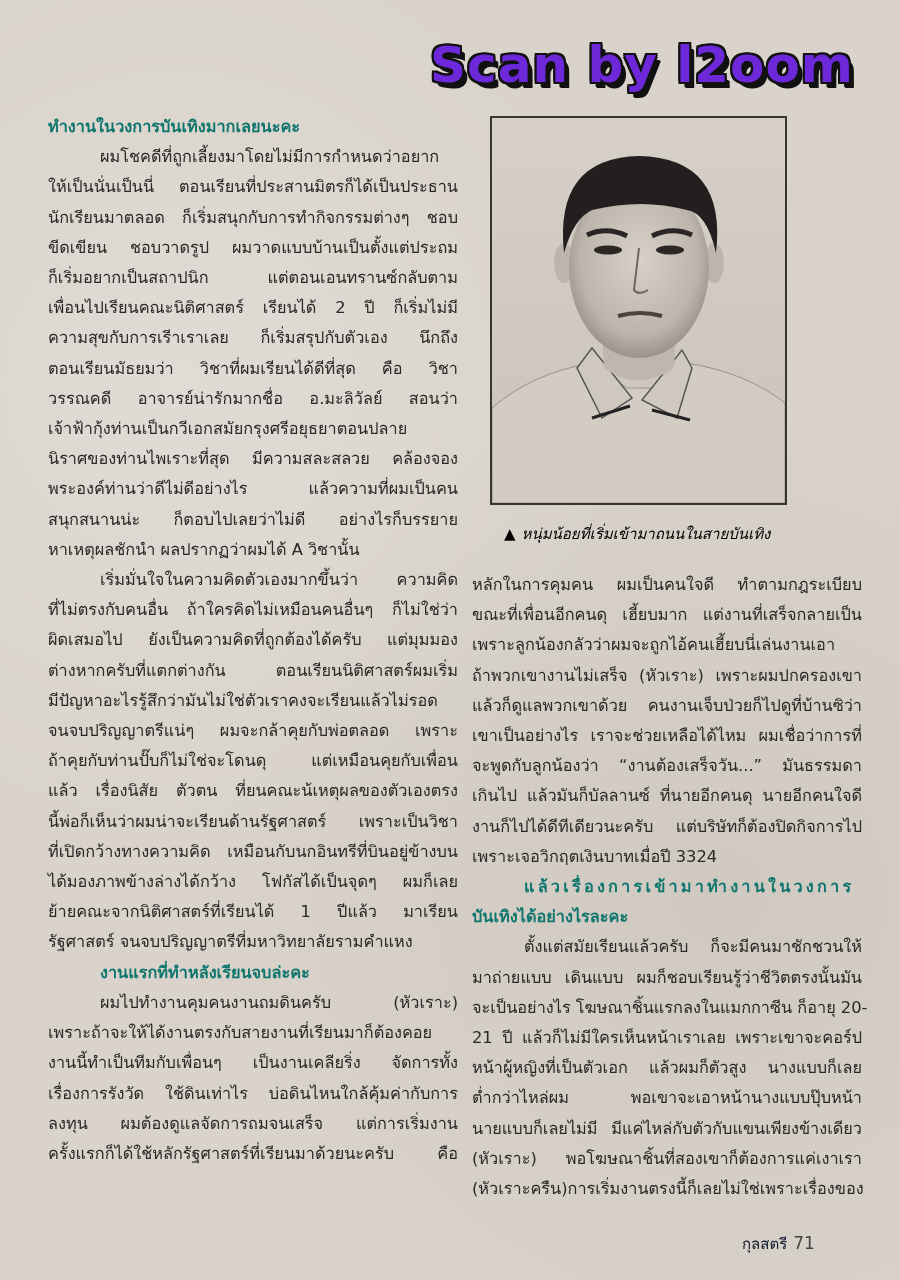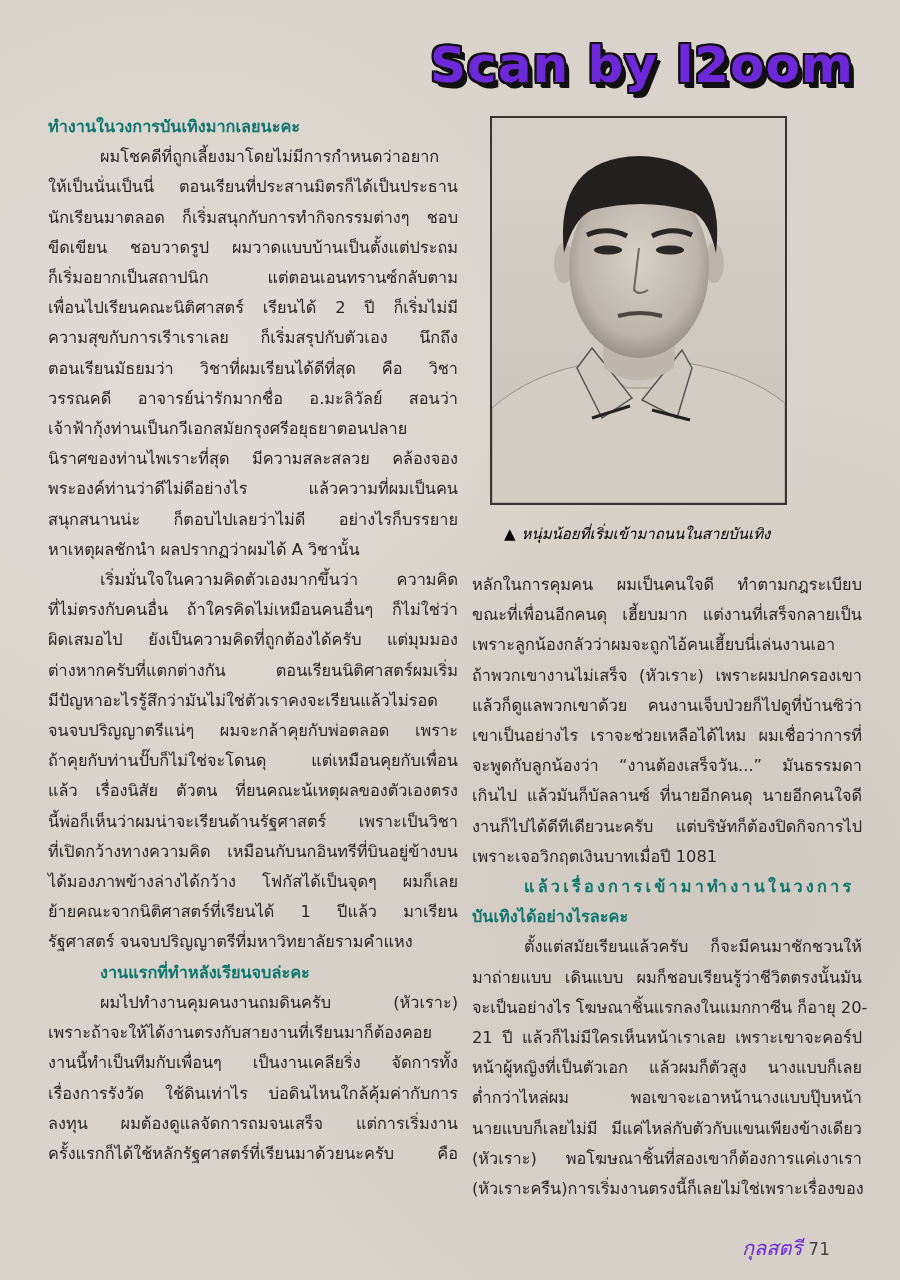--- a/index.html
+++ b/index.html
@@ -32,21 +32,21 @@
   .photo-frame {
     position: absolute; left: 490px; top: 116px; width: 297px; height: 389px;
     border: 2px solid #3a3532; box-sizing: border-box; background: #cfc9c1; overflow: hidden;
   }
   .caption {
     position: absolute; left: 504px; top: 522px; font-size: 15px; font-style: italic; color: #000000;
     white-space: nowrap;
   }
   .caption .tri { font-style: normal; margin-right: 6px; }
   .footer { position: absolute; left: 742px; top: 1232px; font-size: 17px; color: #444; }
-  .footer .mag { color: #6d28d9; font-size: 20px; margin-right: 6px; font-style: italic; }
+  .footer .mag { color: #0f172a; font-size: 15px; margin-right: 6px; }
 </style>
 </head>
 <body>
 
 <div class="watermark">Scan by l2oom</div>
 
 <div class="col col-left" id="col-left">
     <span class="line q last">ทำงานในวงการบันเทิงมากเลยนะคะ</span>
     <span class="line indent">ผมโชคดีที่ถูกเลี้ยงมาโดยไม่มีการกำหนดว่าอยาก</span>
     <span class="line">ให้เป็นนั่นเป็นนี่ ตอนเรียนที่ประสานมิตรก็ได้เป็นประธาน</span>
@@ -134,21 +134,21 @@
 <div class="col col-right" id="col-right">
     <span class="line">หลักในการคุมคน ผมเป็นคนใจดี ทำตามกฎระเบียบ</span>
     <span class="line">ขณะที่เพื่อนอีกคนดุ เฮี้ยบมาก แต่งานที่เสร็จกลายเป็น</span>
     <span class="line">เพราะลูกน้องกลัวว่าผมจะถูกไอ้คนเฮี้ยบนี่เล่นงานเอา</span>
     <span class="line">ถ้าพวกเขางานไม่เสร็จ (หัวเราะ) เพราะผมปกครองเขา</span>
     <span class="line">แล้วก็ดูแลพวกเขาด้วย คนงานเจ็บป่วยก็ไปดูที่บ้านซิว่า</span>
     <span class="line">เขาเป็นอย่างไร เราจะช่วยเหลือได้ไหม ผมเชื่อว่าการที่</span>
     <span class="line">จะพูดกับลูกน้องว่า “งานต้องเสร็จวัน...” มันธรรมดา</span>
     <span class="line">เกินไป แล้วมันก็บัลลานซ์ ที่นายอีกคนดุ นายอีกคนใจดี</span>
     <span class="line">งานก็ไปได้ดีทีเดียวนะครับ แต่บริษัทก็ต้องปิดกิจการไป</span>
-    <span class="line last">เพราะเจอวิกฤตเงินบาทเมื่อปี 1081</span>
+    <span class="line last">เพราะเจอวิกฤตเงินบาทเมื่อปี 3324</span>
     <span class="line q indent q-spaced">แล้วเรื่องการเข้ามาทำงานในวงการ</span>
     <span class="line q last">บันเทิงได้อย่างไรละคะ</span>
     <span class="line indent">ตั้งแต่สมัยเรียนแล้วครับ ก็จะมีคนมาชักชวนให้</span>
     <span class="line">มาถ่ายแบบ เดินแบบ ผมก็ชอบเรียนรู้ว่าชีวิตตรงนั้นมัน</span>
     <span class="line">จะเป็นอย่างไร โฆษณาชิ้นแรกลงในแมกกาซีน ก็อายุ 20-</span>
     <span class="line">21 ปี แล้วก็ไม่มีใครเห็นหน้าเราเลย เพราะเขาจะคอร์ป</span>
     <span class="line">หน้าผู้หญิงที่เป็นตัวเอก แล้วผมก็ตัวสูง นางแบบก็เลย</span>
     <span class="line">ต่ำกว่าไหล่ผม พอเขาจะเอาหน้านางแบบปุ๊บหน้า</span>
     <span class="line">นายแบบก็เลยไม่มี มีแค่ไหล่กับตัวกับแขนเพียงข้างเดียว</span>
     <span class="line">(หัวเราะ) พอโฆษณาชิ้นที่สองเขาก็ต้องการแค่เงาเรา</span>

